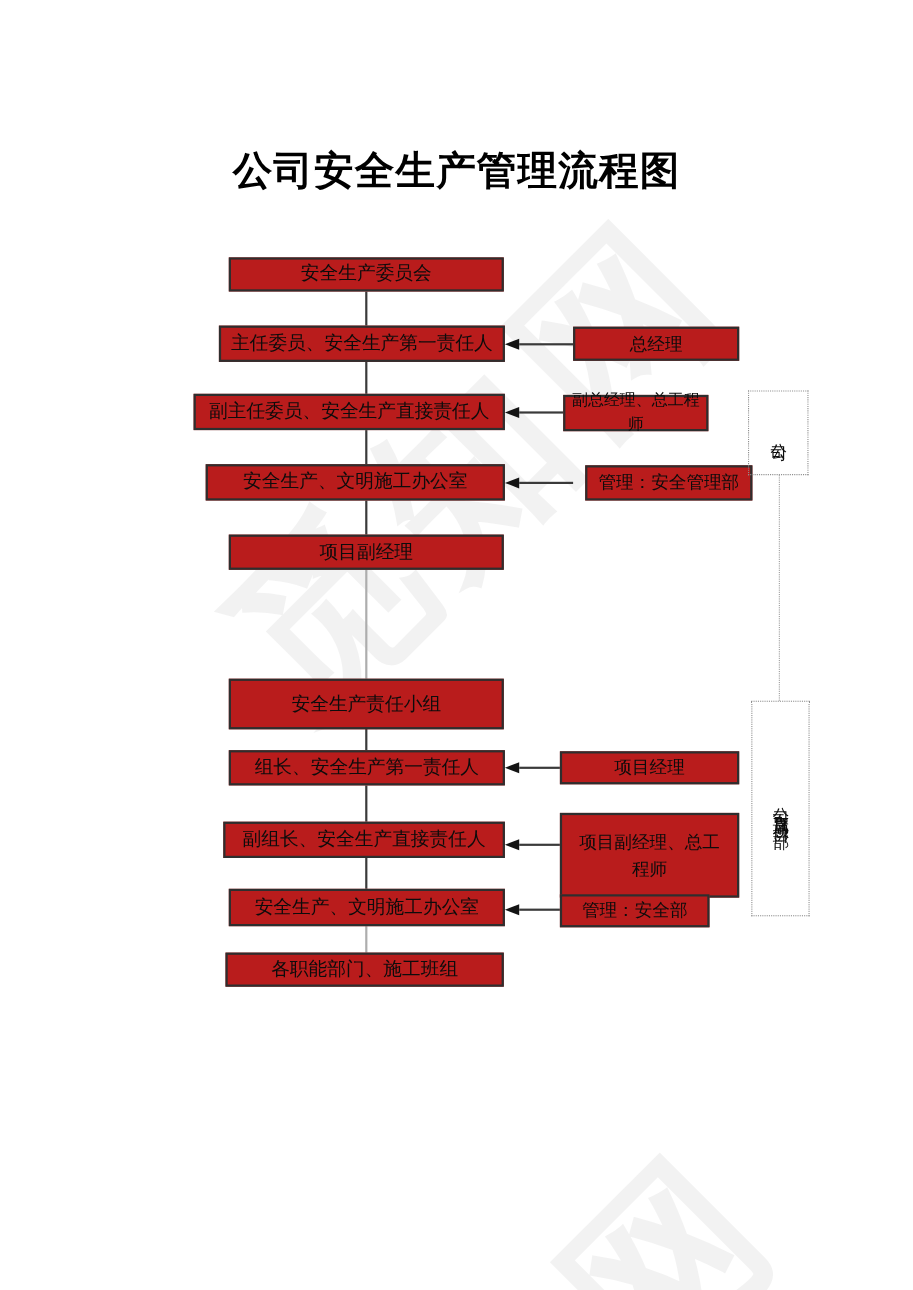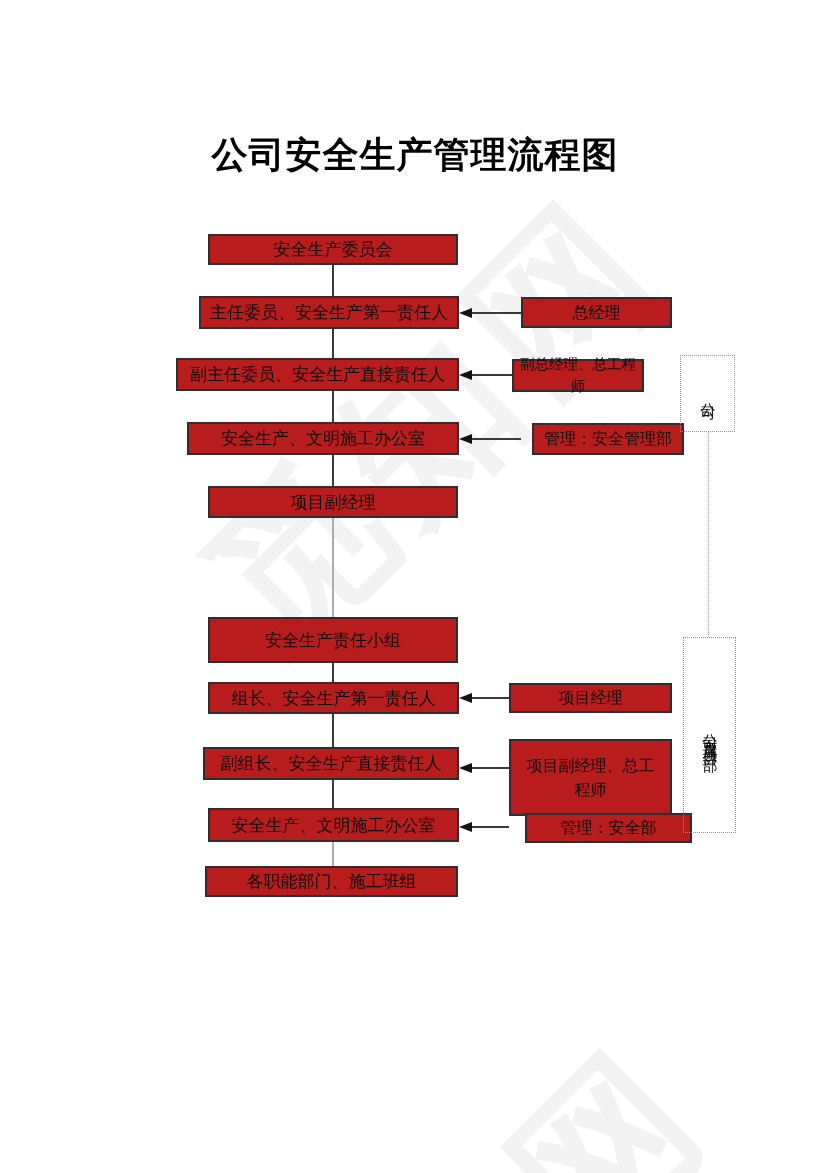--- a/index.html
+++ b/index.html
@@ -144,21 +144,21 @@
   </div>
   <div class="node mid" style="left:532px;top:423px;width:152px;height:32px">
     <span class="node-label">管理：安全管理部</span>
   </div>
   <div class="node mid" style="left:509px;top:683px;width:163px;height:30px">
     <span class="node-label">项目经理</span>
   </div>
   <div class="node mid twoline" style="left:509px;top:739px;width:163px;height:77px">
     <span class="node-label">项目副经理、总工程师</span>
   </div>
-  <div class="node mid" style="left:525px;top:813px;width:167px;height:30px">
+  <div class="node mid" style="left:509px;top:813px;width:136px;height:30px">
     <span class="node-label">管理：安全部</span>
   </div>
 
   <div class="arrow" style="left:459px;top:308px">
     <div class="arrow-head"></div>
     <div class="arrow-line" style="width:49px"></div>
   </div>
   <div class="arrow" style="left:459px;top:370px">
     <div class="arrow-head"></div>
     <div class="arrow-line" style="width:40px"></div>

